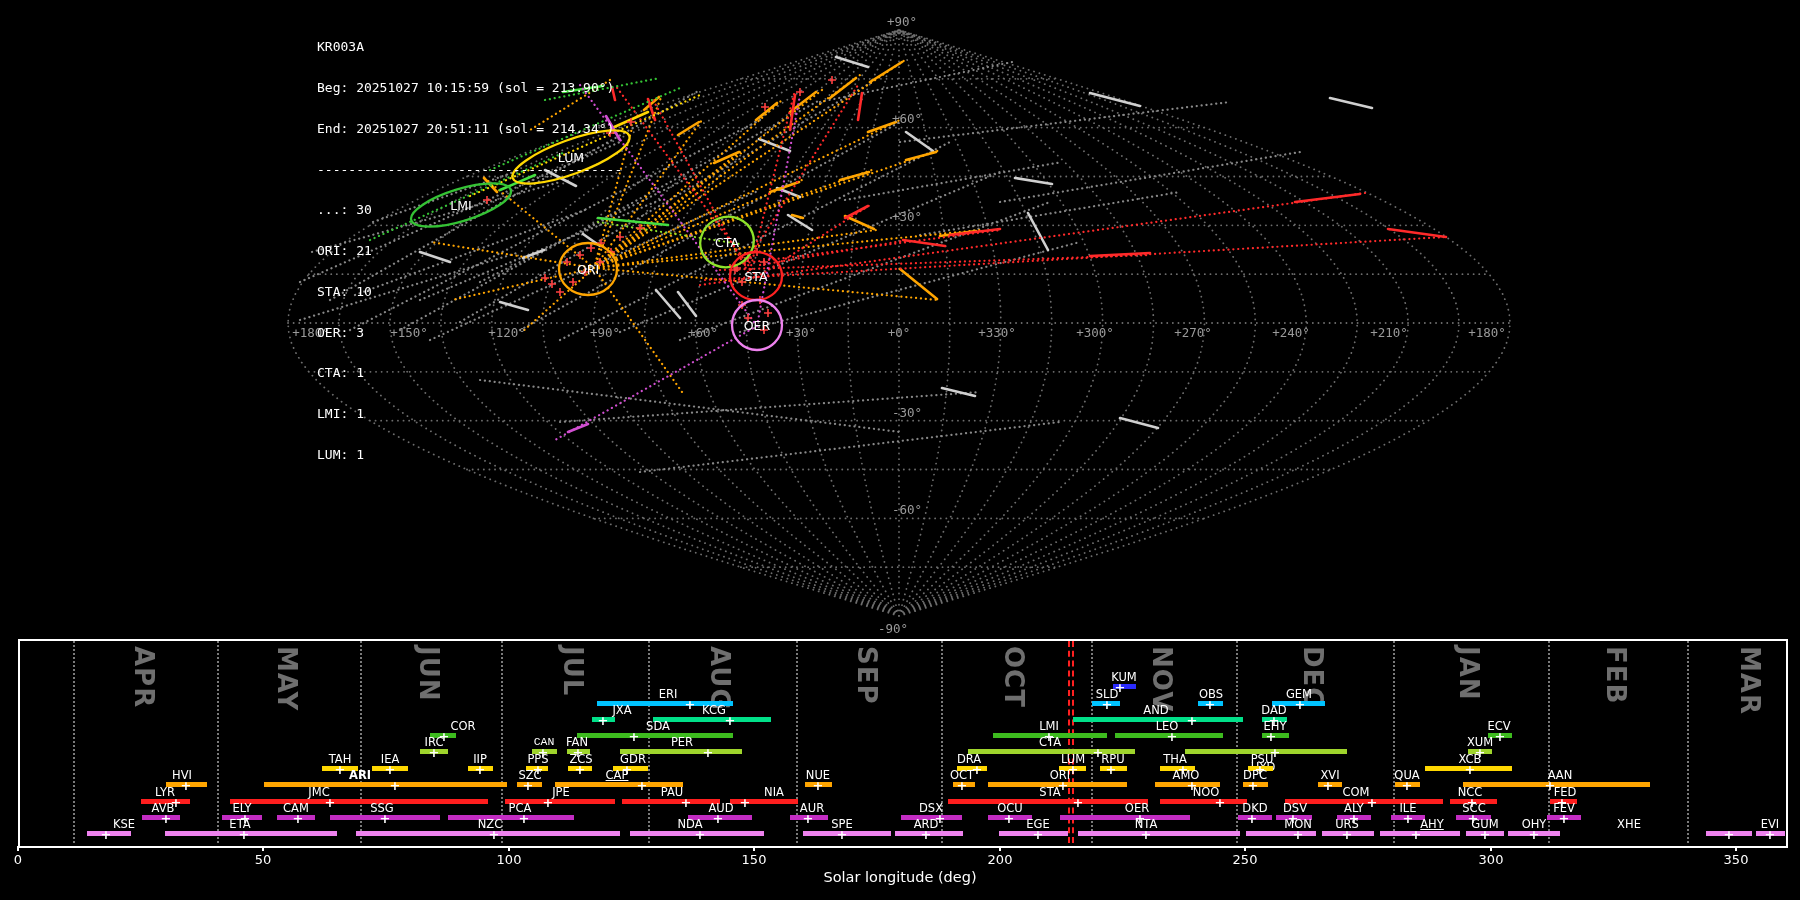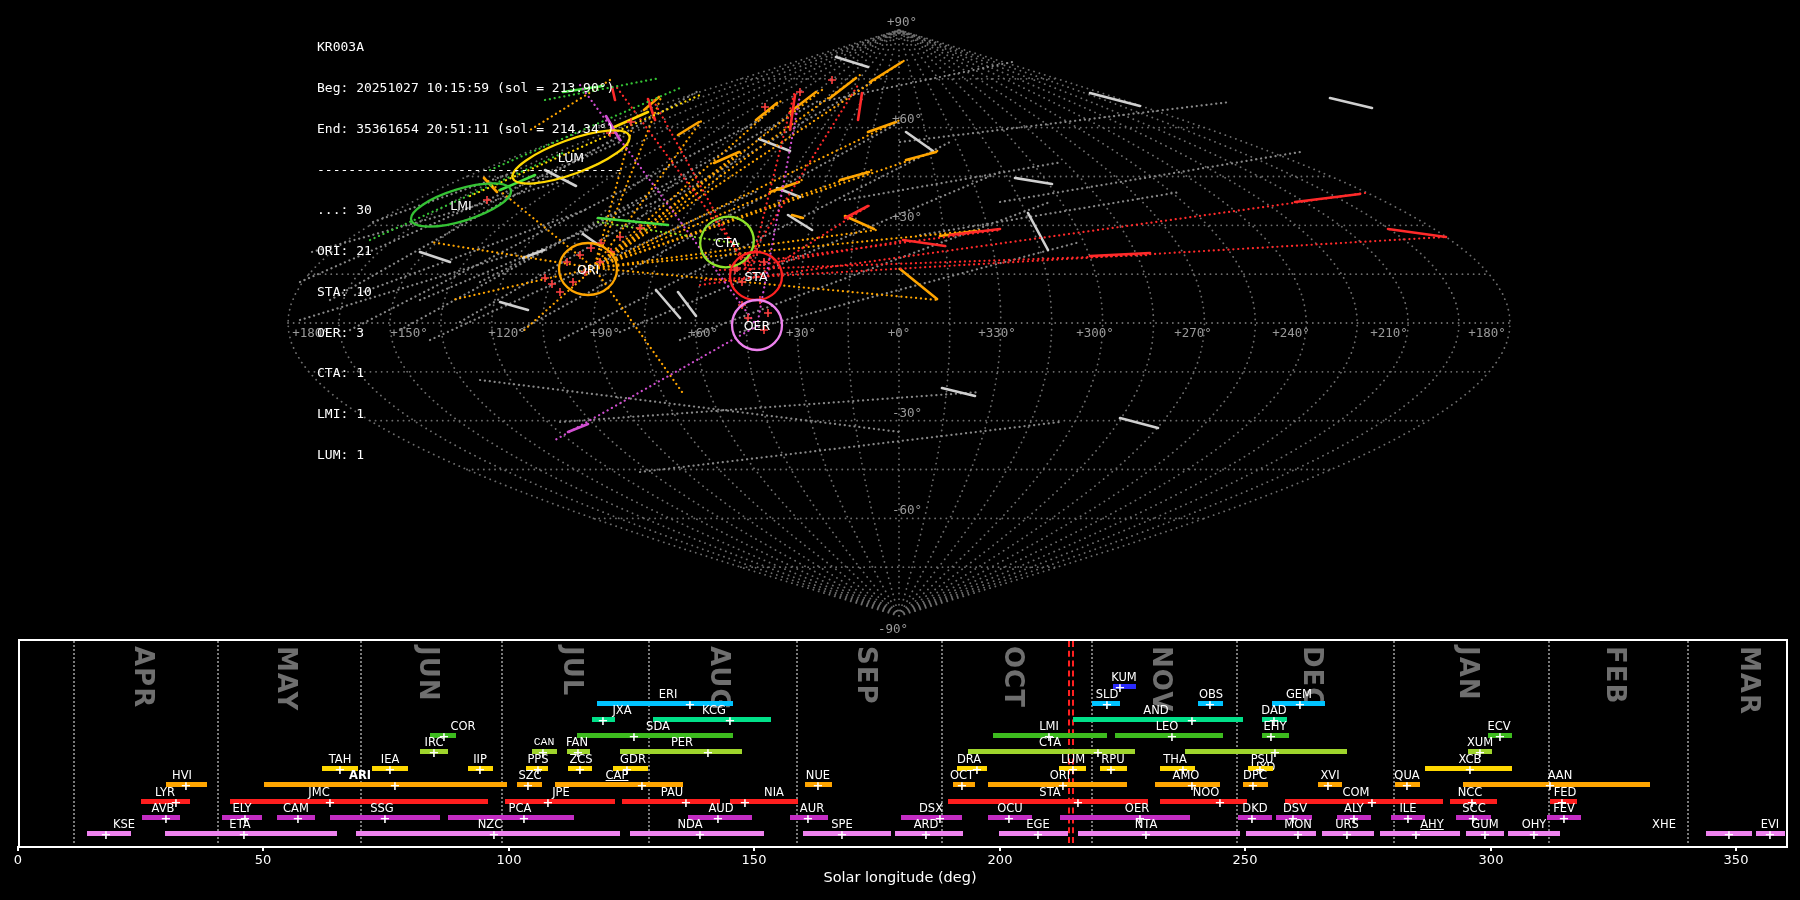--- a/index.html
+++ b/index.html
@@ -71,21 +71,21 @@
       <text x="1095" y="337" fill="#9a9a9a" font-size="12.5" text-anchor="middle" font-family="&quot;DejaVu Sans Mono&quot;,monospace">+300°</text>
       <text x="1193" y="337" fill="#9a9a9a" font-size="12.5" text-anchor="middle" font-family="&quot;DejaVu Sans Mono&quot;,monospace">+270°</text>
       <text x="1291" y="337" fill="#9a9a9a" font-size="12.5" text-anchor="middle" font-family="&quot;DejaVu Sans Mono&quot;,monospace">+240°</text>
       <text x="1389" y="337" fill="#9a9a9a" font-size="12.5" text-anchor="middle" font-family="&quot;DejaVu Sans Mono&quot;,monospace">+210°</text>
       <text x="1487" y="337" fill="#9a9a9a" font-size="12.5" text-anchor="middle" font-family="&quot;DejaVu Sans Mono&quot;,monospace">+180°</text>
     </svg>
 
   <div id="hdr">
     <div>KR003A</div>
     <div>Beg: 20251027 10:15:59 (sol = 213.90°)</div>
-    <div>End: 35361654 20:51:11 (sol = 214.34°)</div>
+    <div>End: 20251027 20:51:11 (sol = 214.34°)</div>
     <div>---------------------------------------</div>
     <div>...: 30</div>
     <div>ORI: 21</div>
     <div>STA: 10</div>
     <div>OER: 3</div>
     <div>CTA: 1</div>
     <div>LMI: 1</div>
     <div>LUM: 1</div>
   </div>
 
@@ -366,21 +366,21 @@
       <div class="bar" style="left: 1380px; width: 80px; top: 830.5px; background: rgb(238, 130, 238);"></div>
       <div class="slabel" style="left: 1432px; top: 816.5px; text-decoration: underline;">AHY</div>
       <div class="peak" style="left: 1416px; top: 833.5px;">+</div>
       <div class="bar" style="left: 1466px; width: 38px; top: 830.5px; background: rgb(238, 130, 238);"></div>
       <div class="slabel" style="left: 1485px; top: 816.5px;">GUM</div>
       <div class="peak" style="left: 1485px; top: 833.5px;">+</div>
       <div class="bar" style="left: 1508px; width: 52px; top: 830.5px; background: rgb(238, 130, 238);"></div>
       <div class="slabel" style="left: 1534px; top: 816.5px;">OHY</div>
       <div class="peak" style="left: 1534px; top: 833.5px;">+</div>
       <div class="bar" style="left: 1706px; width: 46px; top: 830.5px; background: rgb(238, 130, 238);"></div>
-      <div class="slabel" style="left: 1664px; top: 816.5px;">XHE</div>
+      <div class="slabel" style="left: 1629px; top: 816.5px;">XHE</div>
       <div class="peak" style="left: 1729px; top: 833.5px;">+</div>
       <div class="bar" style="left: 1756px; width: 29px; top: 830.5px; background: rgb(238, 130, 238);"></div>
       <div class="slabel" style="left: 1770px; top: 816.5px;">EVI</div>
       <div class="peak" style="left: 1770px; top: 833.5px;">+</div>
       <div class="tickmark" style="left: 17px;"></div>
       <div class="ticklabel" style="left: 18px;">0</div>
       <div class="tickmark" style="left: 262px;"></div>
       <div class="ticklabel" style="left: 263px;">50</div>
       <div class="tickmark" style="left: 508px;"></div>
       <div class="ticklabel" style="left: 509px;">100</div>

